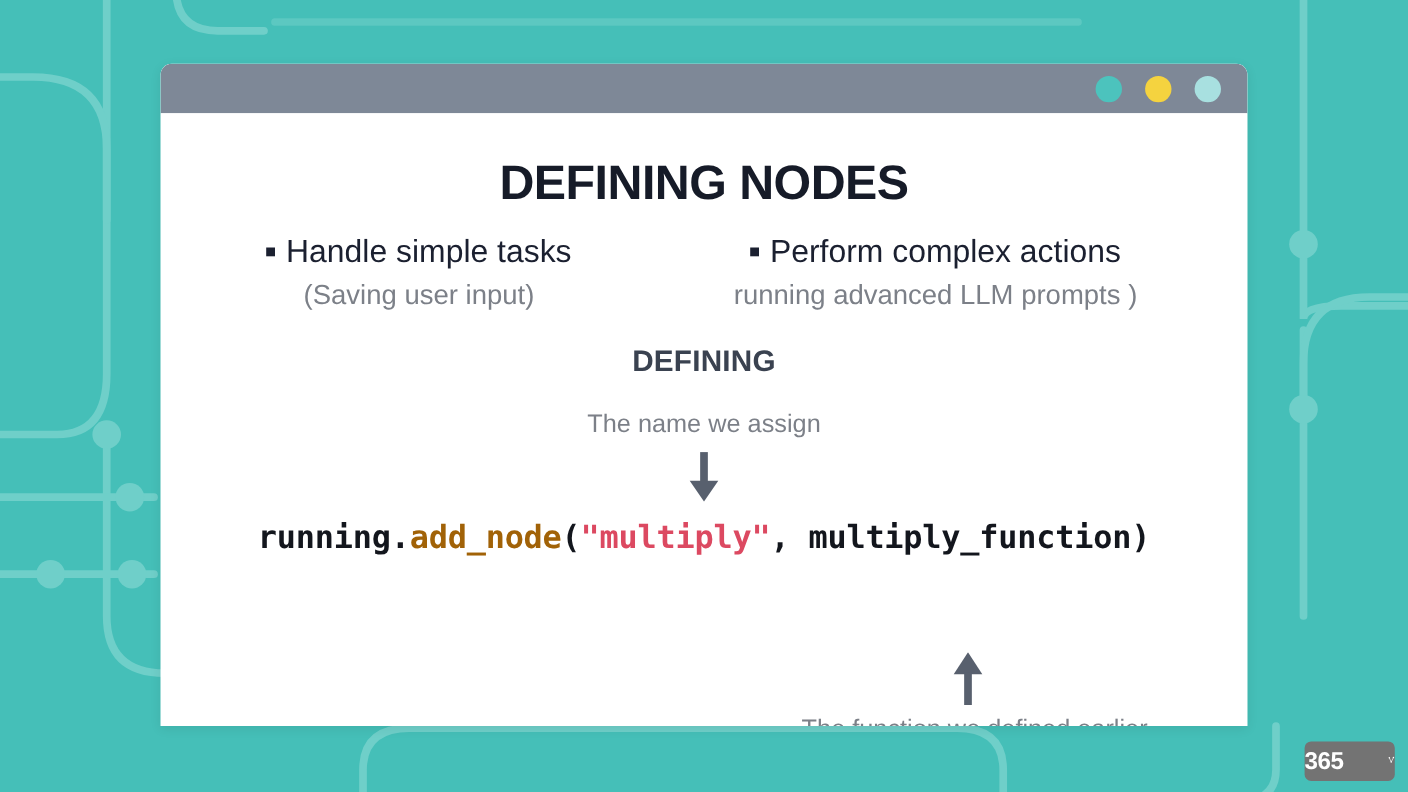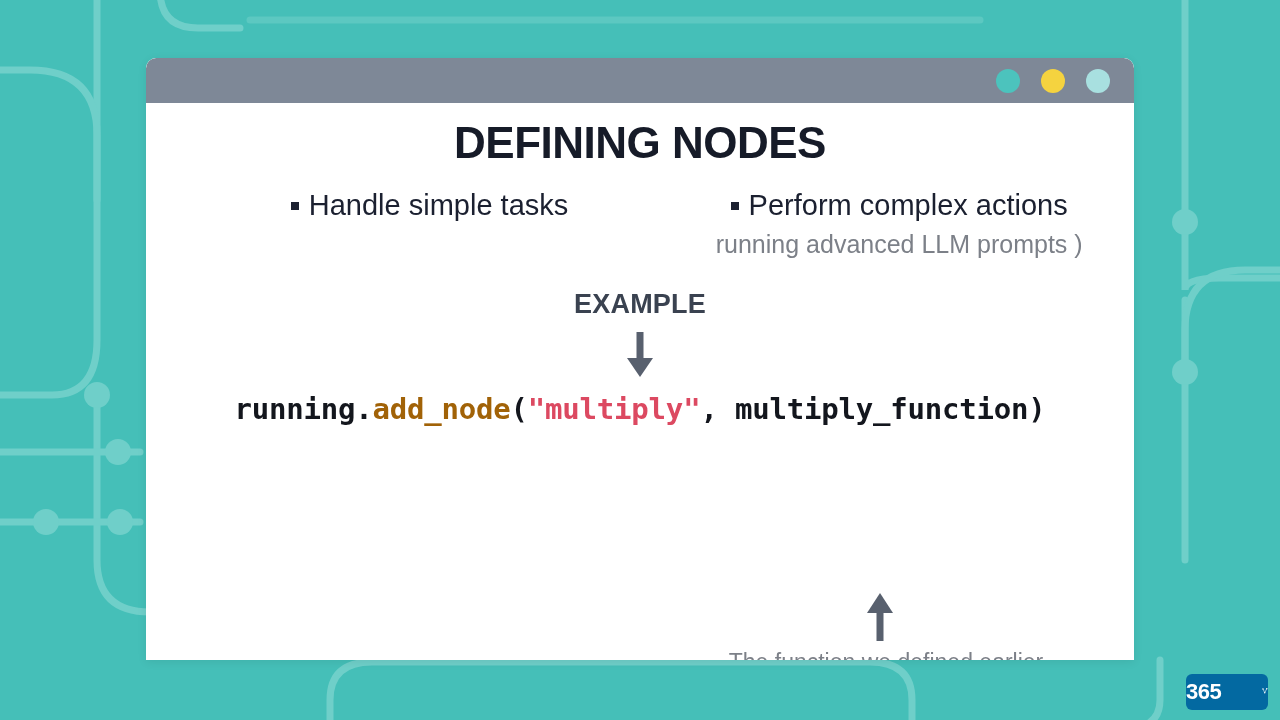--- a/index.html
+++ b/index.html
@@ -60,28 +60,28 @@
   }
 
   
   .slide-title {
     text-align: center;
     font-size: 44px;
     font-weight: bold;
     color: #161b28;
     letter-spacing: -0.5px;
     margin: 0;
-    padding-top: 16px;
+    padding-top: 40px;
     line-height: 1.1;
   }
 
   
   .bullets {
     display: flex;
-    justify-content: flex-end;
+    justify-content: flex-start;
     margin-top: 22px;
     padding: 0 5px;
   }
   .bullet-col {
     width: 47%;
     text-align: center;
   }
   .bullet-col.left { padding-right: 10px; }
   .bullet-head {
     font-size: 29px;
@@ -157,21 +157,21 @@
     color: #7c8088;
   }
 
   
   .logo-badge {
     position: absolute;
     right: 12px;
     bottom: 10px;
     width: 82px;
     height: 36px;
-    background: #0369a1;
+    background: #737373;
     border-radius: 6px;
     z-index: 5;
     display: flex;
     align-items: center;
     justify-content: center;
     gap: 40px;
   }
   .logo-text {
     color: #ffffff;
     font-size: 22px;
@@ -232,35 +232,39 @@
   <div class="window-body">
 
     <h1 class="slide-title">DEFINING NODES</h1>
 
     <div class="bullets">
 
       <div class="bullet-col left">
         <div class="bullet-head">
           <span class="bullet-marker"></span><span>Handle simple tasks</span>
         </div>
+        <div class="bullet-sub">
+          <span>(Saving user input)</span>
+        </div>
       </div>
 
       <div class="bullet-col right">
         <div class="bullet-head">
           <span class="bullet-marker"></span><span>Perform complex actions</span>
         </div>
         <div class="bullet-sub">
           <span class="l2">running advanced LLM prompts )</span>
         </div>
       </div>
 
     </div>
 
-    <div class="example-head">EXAMPLE</div>
-
+    <div class="example-head">DEFINING</div>
+
+    <div class="annot-top">The name we assign</div>
 
     <div class="arrow-down-wrap">
       <svg width="32" height="46" viewBox="0 0 32 46">
         <rect x="12.5" y="0" width="7" height="28" fill="#58606e"></rect>
         <polygon points="3,26 29,26 16,45" fill="#58606e"></polygon>
       </svg>
     </div>
 
     <div class="code-line">
       <span>running.</span><span class="code-fn">add_node</span><span>(</span><span class="code-str">"multiply"</span><span>, </span><span>multiply_function</span><span>)</span>

